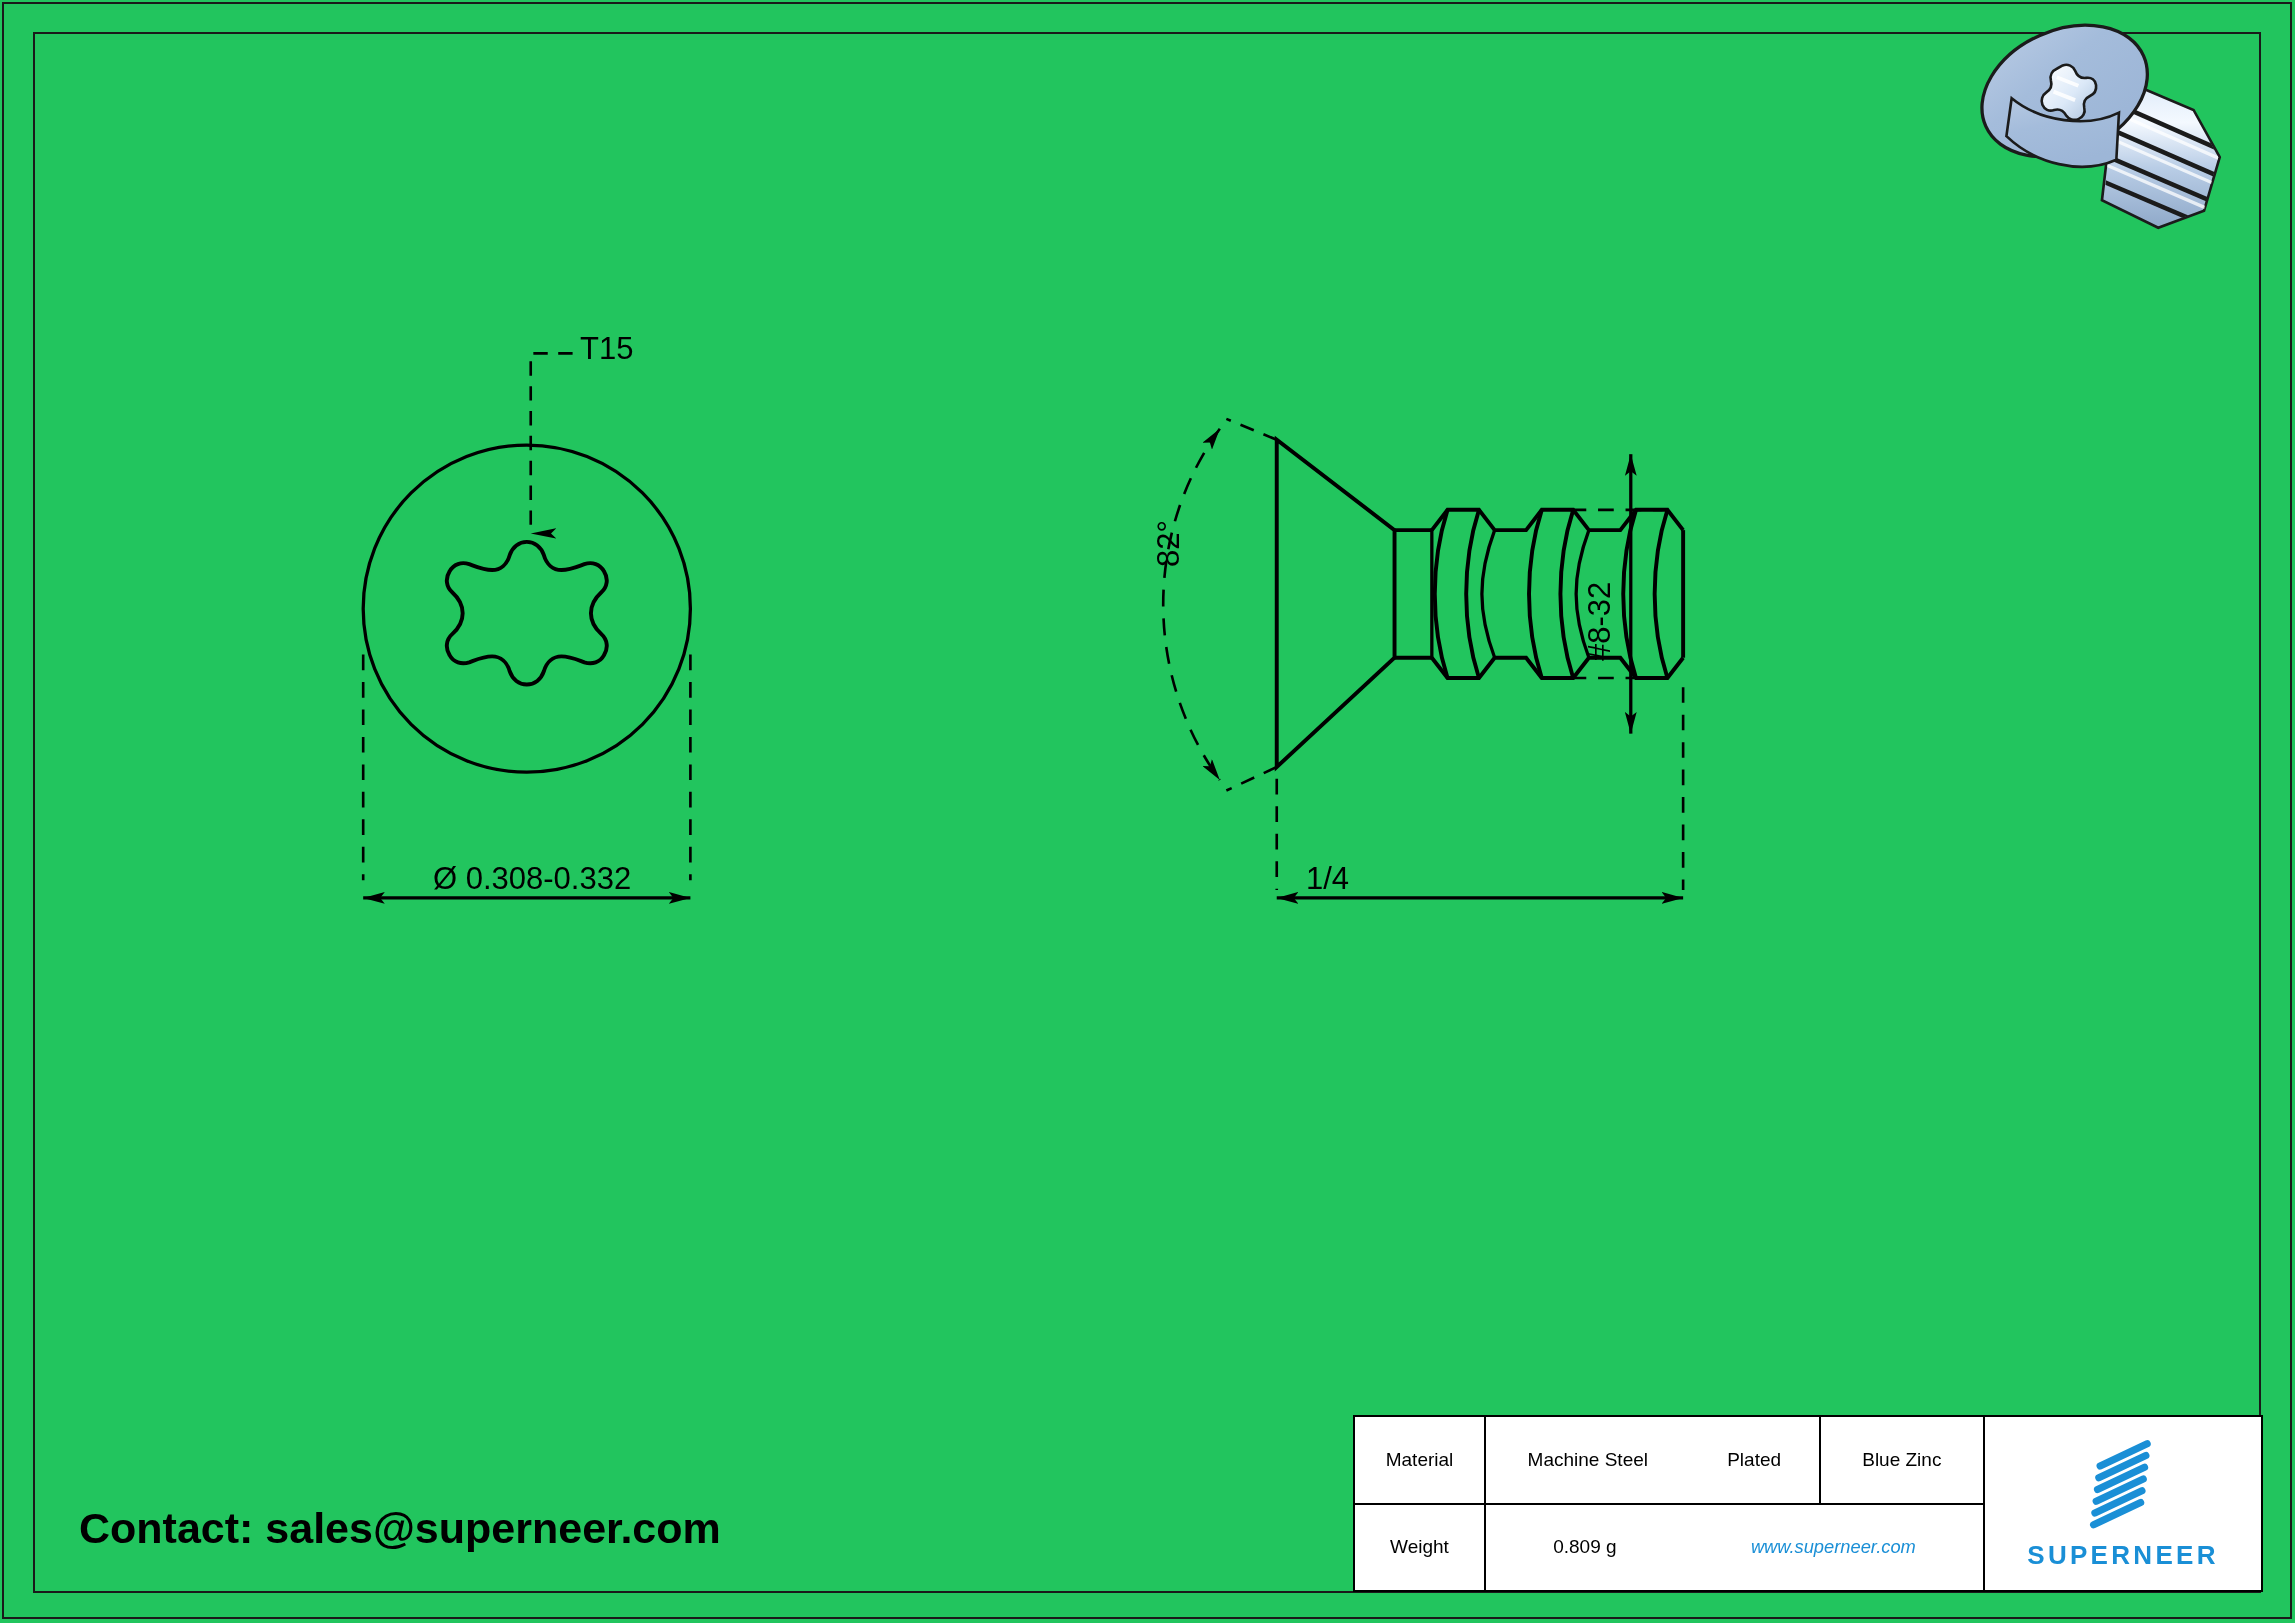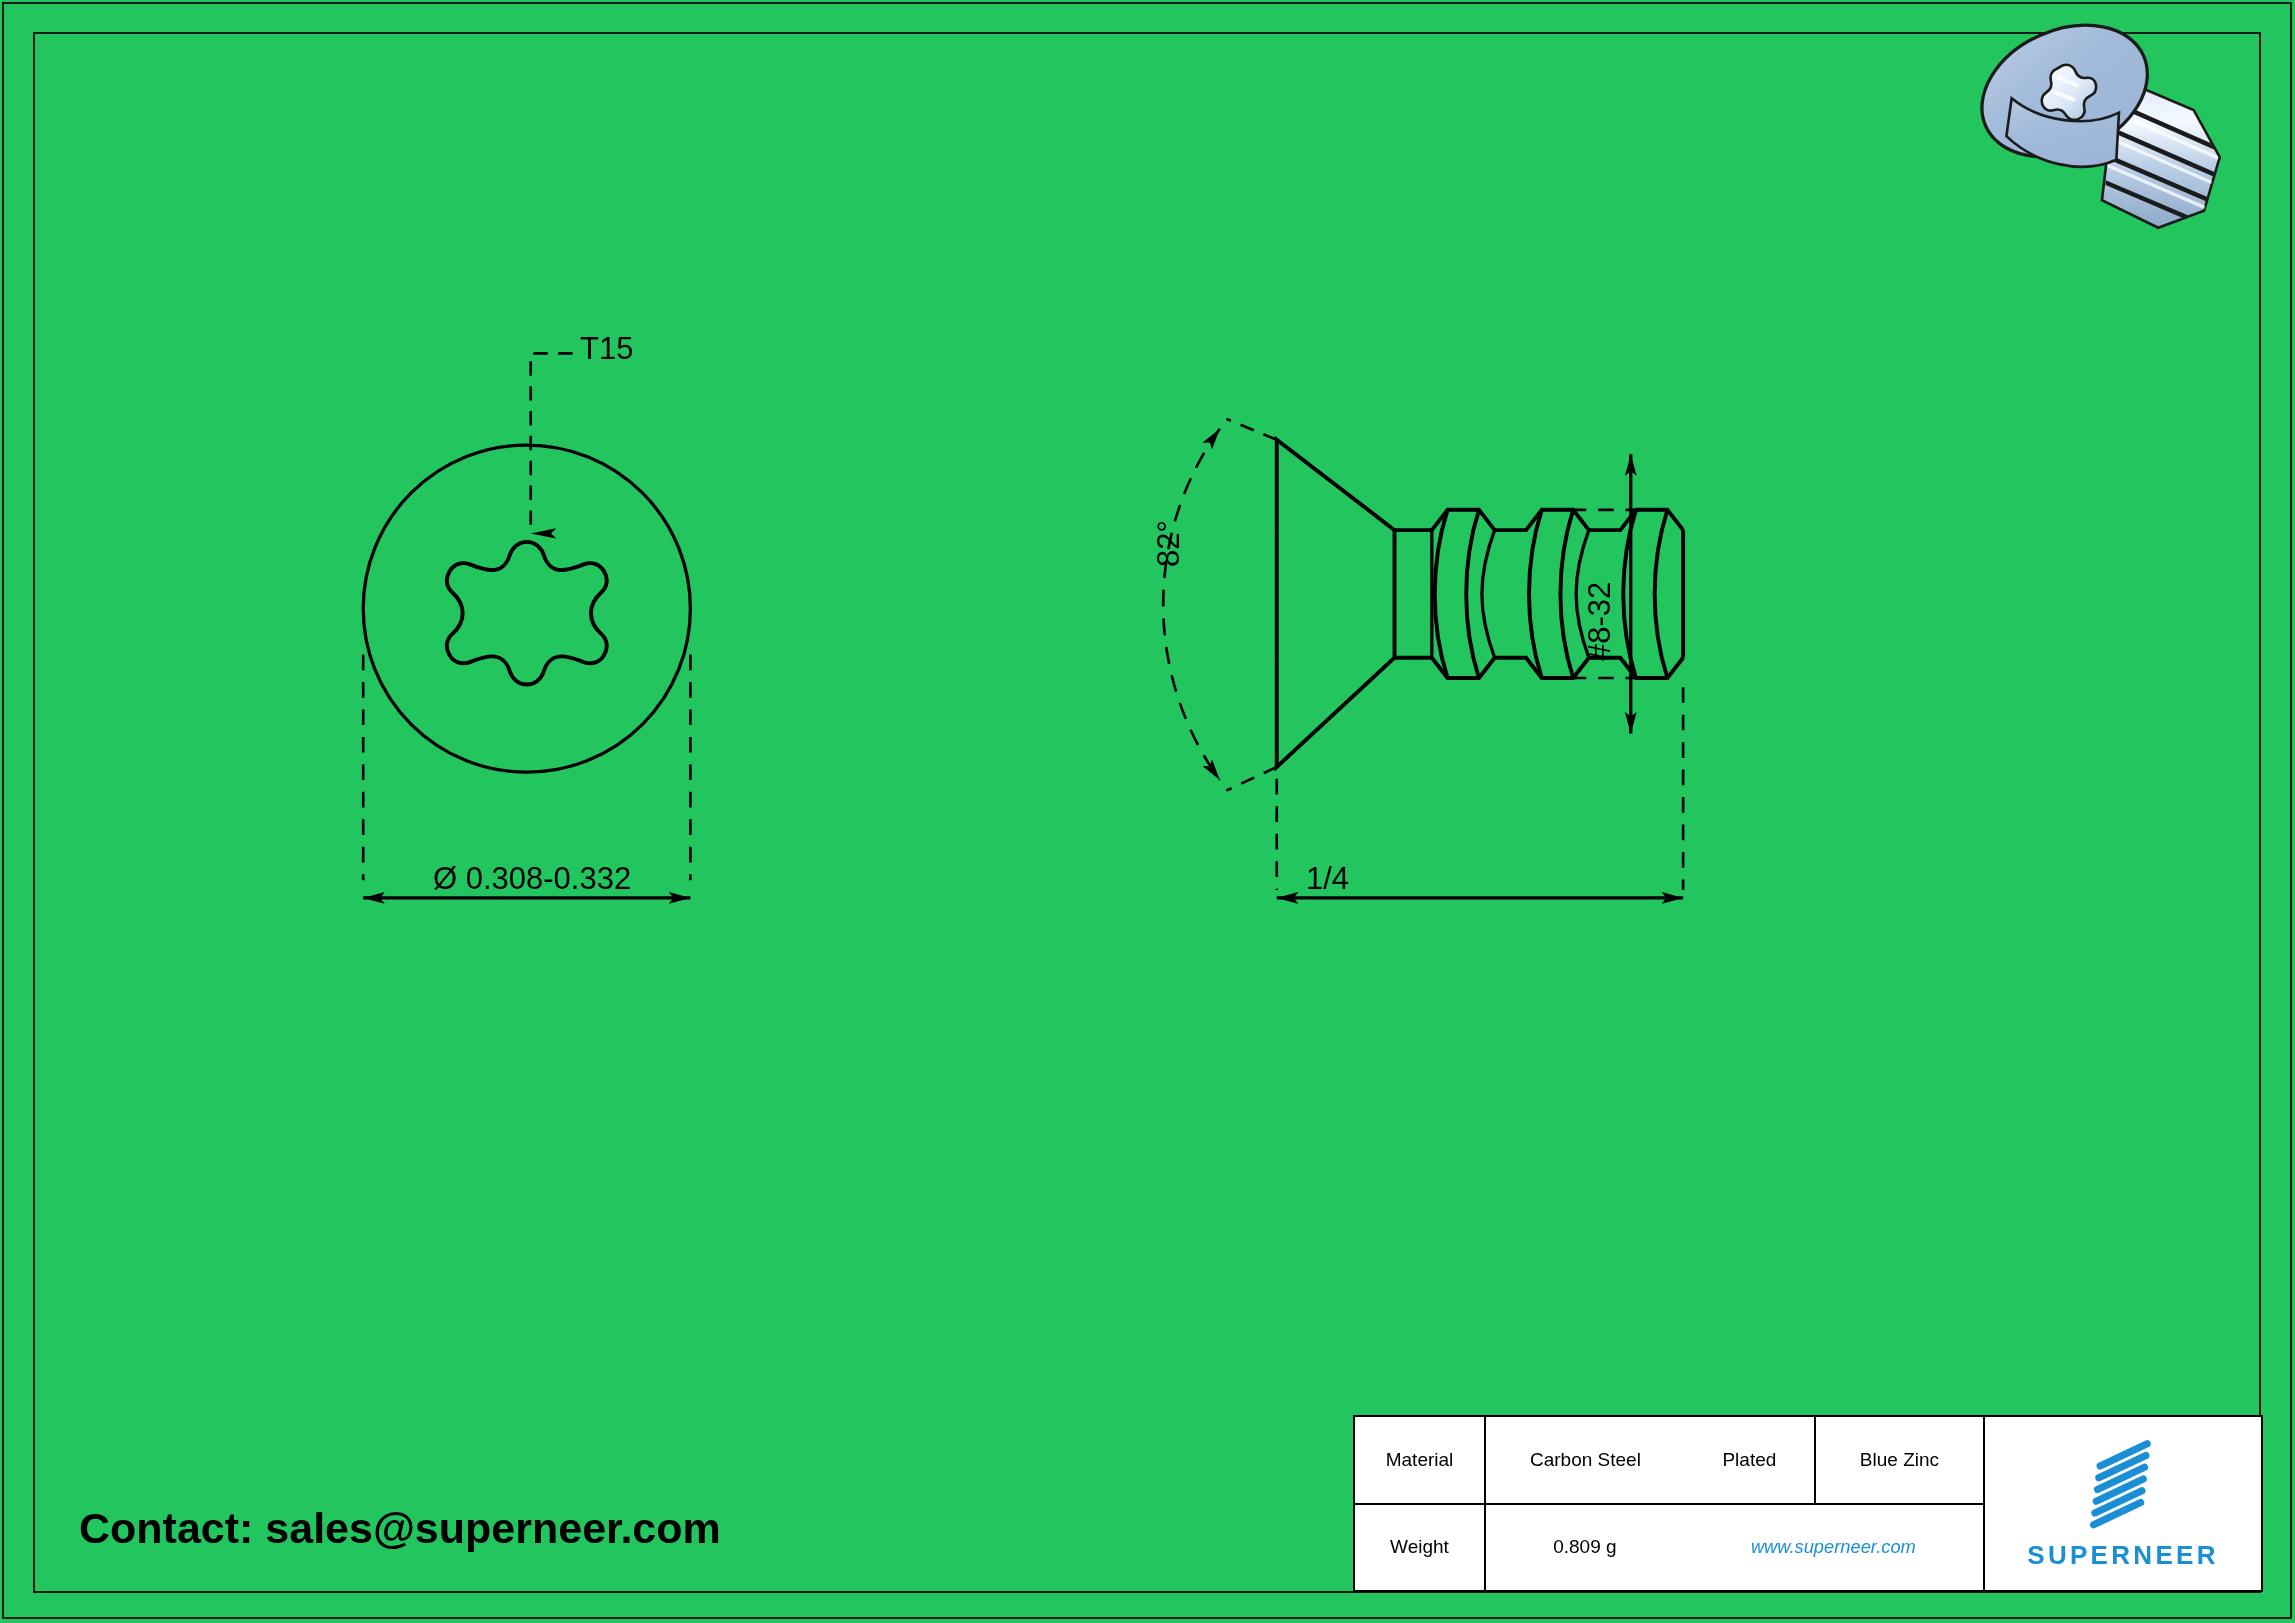--- a/index.html
+++ b/index.html
@@ -301,21 +301,21 @@
   <div class="dlabel" id="lbl-ang">82°</div>
   <div class="dlabel" id="lbl-thd">#8-32</div>
   <div class="dlabel" id="lbl-len">1/4</div>
 
   <div class="contact">Contact: sales@superneer.com</div>
 
   <div class="title-block">
     <div class="tb-left">
       <div class="tb-row top">
         <div class="tb-cell lbl">Material</div>
-        <div class="tb-cell val">Carbon Steel</div>
+        <div class="tb-cell val">Machine Steel</div>
         <div class="tb-cell lbl">Plated</div>
         <div class="tb-cell val">Blue Zinc</div>
       </div>
       <div class="tb-row">
         <div class="tb-cell lbl">Weight</div>
         <div class="tb-cell val">0.809 g</div>
         <div class="tb-cell wide">
           <span class="tb-link">www.superneer.com</span>
         </div>
       </div>

